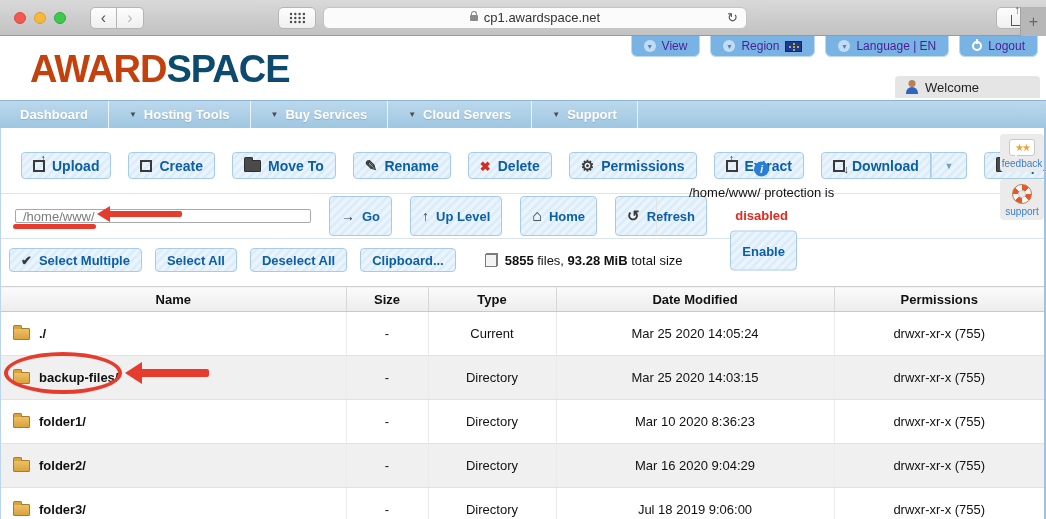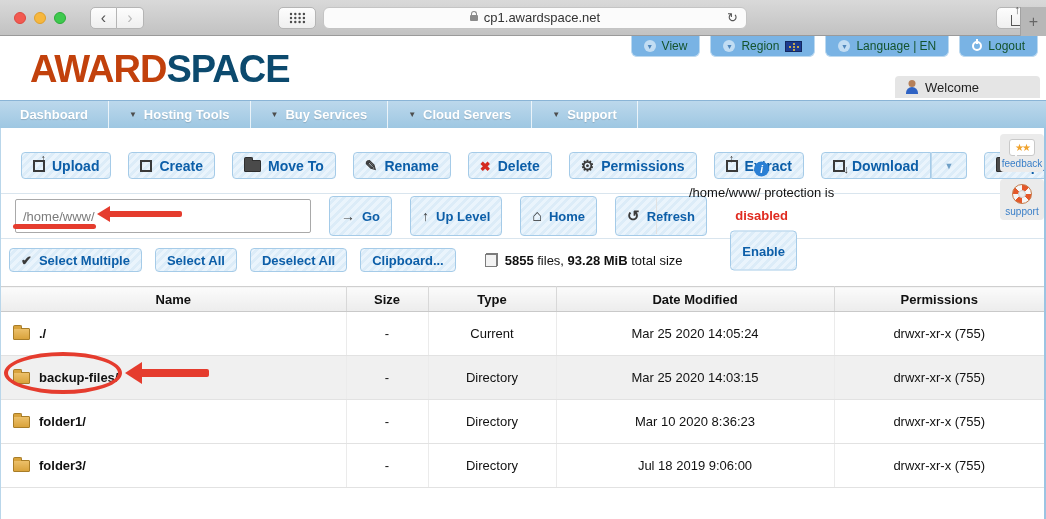--- a/index.html
+++ b/index.html
@@ -38,21 +38,21 @@
   .share-ic { width:12px; height:11px; border:1.5px solid #555; border-top:none; position:relative; margin-top:5px; }
   .share-ic::before { content:"↑"; position:absolute; top:-11px; left:50%; transform:translateX(-50%);
     font-size:12px; color:#555; line-height:12px; }
   .newtab { position:absolute; right:0; top:7px; width:26px; height:29px; background:#b7b7b7;
     border-left:1px solid #a2a2a2; display:flex; align-items:center; justify-content:center;
     font-size:16px; color:#666; }
 
   
   .quick-nav { position:absolute; top:36px; right:8px; display:flex; gap:10px; z-index:5; }
   .qbtn { height:21px; background:#79b3e4; border:1px solid #bcd9f0; border-top:none;
-    border-radius:0 0 6px 6px; color:#14532d; font-size:12px; display:flex; align-items:center;
+    border-radius:0 0 6px 6px; color:#4c1d95; font-size:12px; display:flex; align-items:center;
     gap:6px; padding:0 12px; cursor:pointer; }
   .chev { width:12px; height:12px; border-radius:50%; background:rgba(255,255,255,.55);
     color:#4f86bb; font-size:7px; display:flex; align-items:center; justify-content:center; }
   .chev::before { content:"▼"; }
   .flag { width:17px; height:11px; background:#1c3b8f; position:relative; border:1px solid #12285f; }
   .flag i { position:absolute; width:2px; height:2px; background:#f8cf3a; border-radius:50%;
     top:4px; left:7px; box-shadow:4px 0 #f8cf3a,-4px 0 #f8cf3a,0 -3px #f8cf3a,0 3px #f8cf3a; }
   .power { width:10px; height:10px; border:2px solid #fff; border-radius:50%; position:relative; }
   .power::before { content:""; position:absolute; top:-4px; left:50%; transform:translateX(-50%);
     width:2px; height:5px; background:#fff; }
@@ -117,21 +117,21 @@
   .box-ic .a.down-out { bottom:-4px; right:-6px; }
   .folder { width:17px; height:12px; background:linear-gradient(#ecc06a,#d9a33c);
     border:1px solid #a87d28; border-radius:1px; position:relative; flex:none; }
   .folder::before { content:""; position:absolute; top:-4px; left:-1px; width:7px; height:3px;
     background:#d9a33c; border:1px solid #a87d28; border-bottom:none; border-radius:2px 2px 0 0; }
   .folder.dark { background:#4a4a4a; border-color:#2e2e2e; }
   .folder.dark::before { background:#4a4a4a; border-color:#2e2e2e; }
 
   
   .pathrow { position:relative; height:44px; display:flex; align-items:center; padding:0 14px; gap:18px; }
-  .path-input { width:296px; height:34px; border:1px solid #a9a9a9; border-radius:2px;
+  .path-input { width:296px; height:14px; border:1px solid #a9a9a9; border-radius:2px;
     font-size:13px; color:#7b7b7b; padding:0 7px; font-family:"Liberation Sans",sans-serif; }
   .btn-blue.sm { height:40px; font-size:13px; }
   .vsep { position:absolute; left:655px; top:4px; bottom:4px; border-left:1px solid #e2e2e2; }
   .protection { position:absolute; left:688px; top:50%; transform:translateY(-50%);
     display:flex; align-items:center; gap:8px; font-size:13px; color:#111;flex-direction:column; }
   .info-ic { width:15px; height:15px; border-radius:50%; background:#2a7fd4; color:#fff;
     font-size:10px; font-weight:bold; font-style:italic; display:flex; align-items:center;
     justify-content:center; flex:none; }
   .info-ic::before { content:"i"; }
   .status-red { color:#e02b20; font-weight:bold; }
@@ -445,20 +445,32 @@
               <span class="name-inner">
             <span class="folder" data-name="folder-icon"></span>
             <span data-name="file-name">folder1/</span>
               </span>
             </td>
           <td data-name="file-size">-</td>
           <td data-name="file-type">Directory</td>
           <td data-name="file-date">Mar 10 2020 8:36:23</td>
           <td data-name="file-permissions">drwxr-xr-x (755)</td>
         </tr>
+        <tr class="alt" data-name="table-row">
+          <td class="name-cell">
+              <span class="name-inner">
+            <span class="folder" data-name="folder-icon"></span>
+            <span data-name="file-name">folder2/</span>
+              </span>
+            </td>
+          <td data-name="file-size">-</td>
+          <td data-name="file-type">Directory</td>
+          <td data-name="file-date">Mar 16 2020 9:04:29</td>
+          <td data-name="file-permissions">drwxr-xr-x (755)</td>
+        </tr>
         <tr data-name="table-row">
           <td class="name-cell">
               <span class="name-inner">
             <span class="folder" data-name="folder-icon"></span>
             <span data-name="file-name">folder3/</span>
               </span>
             </td>
           <td data-name="file-size">-</td>
           <td data-name="file-type">Directory</td>
           <td data-name="file-date">Jul 18 2019 9:06:00</td>

